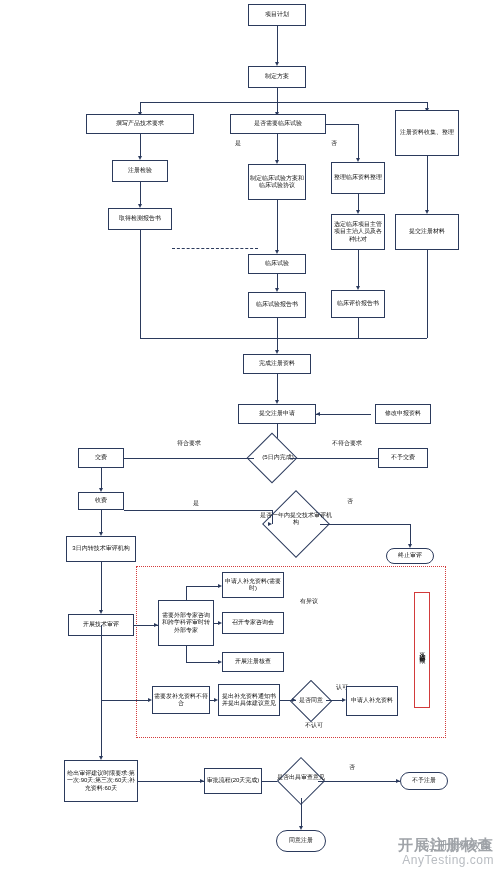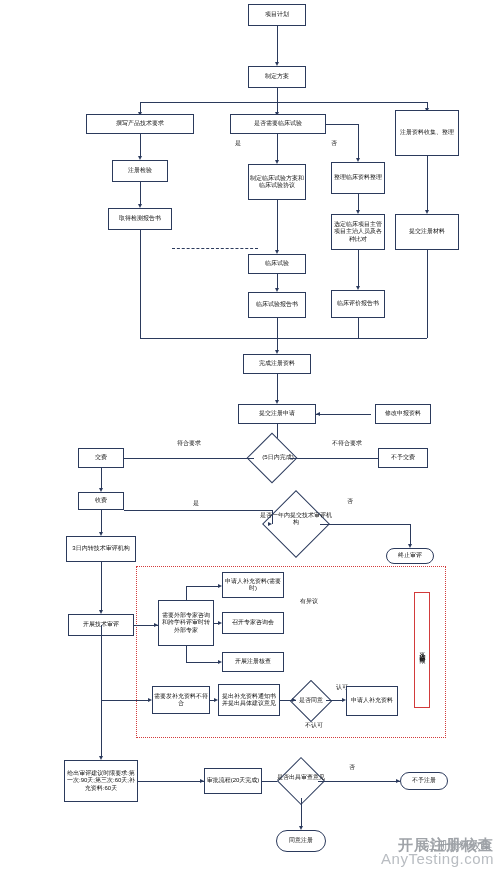--- a/index.html
+++ b/index.html
@@ -17,21 +17,21 @@
            transform:rotate(45deg);}
   .redbox{position:absolute;box-sizing:border-box;border:1px solid #d23b3b;background:#fff;
           display:flex;align-items:center;justify-content:center;text-align:center;
           font-size:6px;color:#111;writing-mode:vertical-rl;letter-spacing:1px;}
   .dotted-region{position:absolute;box-sizing:border-box;border:1px dotted #d23b3b;}
   .arrow{position:absolute;width:0;height:0;}
   .ar-down{border-left:2.5px solid transparent;border-right:2.5px solid transparent;border-top:4px solid #2b3a5c;}
   .ar-right{border-top:2.5px solid transparent;border-bottom:2.5px solid transparent;border-left:4px solid #2b3a5c;}
   .ar-left{border-top:2.5px solid transparent;border-bottom:2.5px solid transparent;border-right:4px solid #2b3a5c;}
   .wm{position:absolute;right:6px;bottom:16px;font-size:15px;color:#9fa3a8;font-weight:bold;letter-spacing:1px;}
-  .wm2{position:absolute;right:6px;bottom:4px;font-size:15px;color:#b9bdc2;letter-spacing:0.5px;}
+  .wm2{position:absolute;right:6px;bottom:4px;font-size:12px;color:#b9bdc2;letter-spacing:0.5px;}
   .wmc{position:absolute;right:8px;bottom:18px;font-size:11px;color:#8f949a;}
 </style>
 </head>
 <body>
 
 <div id="root">
 
   <div class="box" style="left:248px;top:4px;width:58px;height:22px;">
       <span>项目计划</span>
     </div>

